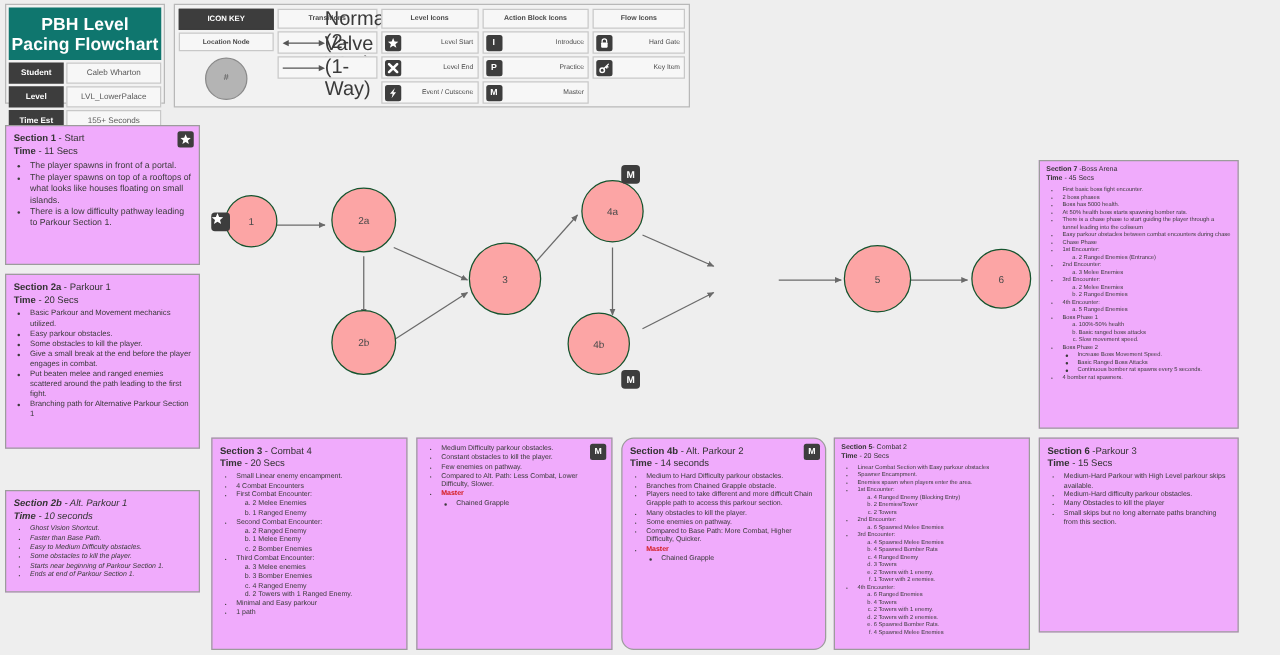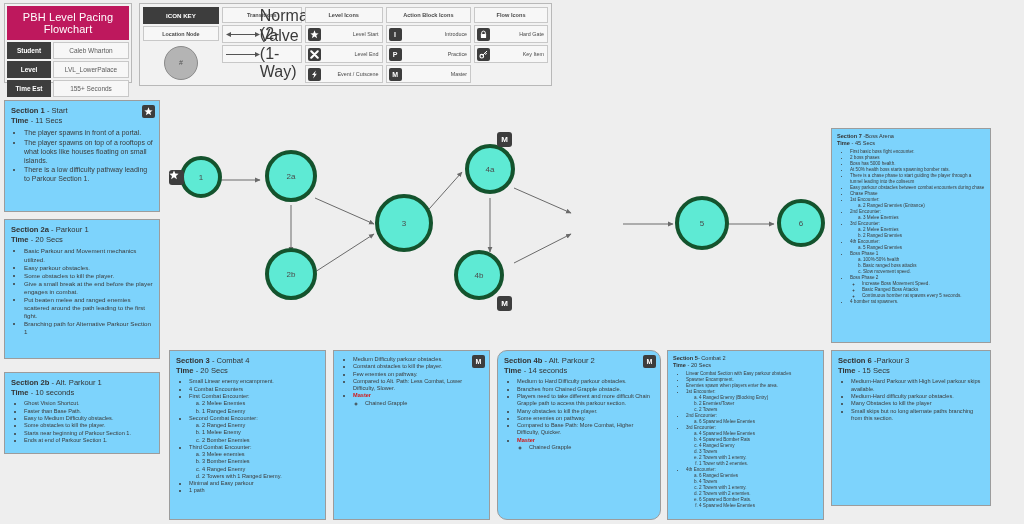--- a/index.html
+++ b/index.html
@@ -11,21 +11,21 @@
     overflow: hidden;
   }
   #root { position: relative; width: 1024px; height: 524px; }
 
   
   .hdr-panel {
     position: absolute; left: 4px; top: 3px; width: 128px; height: 80px;
     background: #f2f2f2; border: 1px solid #b8b8b8; padding: 2px;
   }
   .hdr-title {
-    background: #be185d; color: #ffffff; font-size: 11px; font-weight: normal;
+    background: #0f766e; color: #ffffff; font-size: 14px; font-weight: bold;
     text-align: center; padding: 5px 2px; letter-spacing: .1px;
   }
   .hdr-row { display: flex; margin-top: 2px; }
   .hdr-key {
     background: #3d3d3d; color: #ffffff; font-size: 6.5px; font-weight: bold;
     width: 44px; display: flex; align-items: center; justify-content: center;
     padding: 4px 1px;
   }
   .hdr-val {
     flex: 1; background: #f7f7f7; border: 1px solid #c8c8c8; margin-left: 2px;
@@ -72,21 +72,21 @@
   .arrowcell svg { flex: 0 0 auto; }
   .badge {
     width: 13px; height: 13px; background: #3d3d3d; border-radius: 2px;
     display: inline-flex; align-items: center; justify-content: center;
     color: #fff; font-size: 7px; font-weight: bold; flex: 0 0 auto;
   }
   .badge svg { display:block; }
 
   
   .card {
-    position: absolute; background: #7dd3fc;
+    position: absolute; background: #f0abfc;
     border: 1px solid #9c9c9c; padding: 5px 6px;
     overflow: hidden;
   }
   .card-head { font-size: 7.6px; color: #333; line-height: 1.28; margin-bottom: 3px; }
   .card-head b { font-weight: bold; }
   .card-badge { position: absolute; top: 4px; right: 4px; }
 
   ul.bl { list-style: disc; margin: 0 0 0 13px; padding: 0; }
   ul.bl ul { list-style: circle; margin: 0 0 0 12px; }
   ul.bl ol { list-style: lower-alpha; margin: 0 0 0 13px; }
@@ -97,21 +97,21 @@
   .fs6 li  { font-size: 5.6px; }
   .fs5 li  { font-size: 4.6px; line-height: 1.32; }
   .master { color: #d31717; font-weight: bold; }
   .master-sub { color: #3a3a3a; font-weight: normal; }
 
   
   #flow { position: absolute; left: 160px; top: 120px; width: 670px; height: 215px; }
   #flow svg { position: absolute; left: 0; top: 0; }
   .node {
     position: absolute; border-radius: 50%;
-    background: #5eead4; border: 4px solid #14532d;
+    background: #fca5a5; border: 1px solid #14532d;
     display: flex; align-items: center; justify-content: center;
     font-size: 8px; color: #4a4a4a;
   }
   .nbadge { position: absolute; width: 15px; height: 15px; border-radius: 3px;
     background: #3d3d3d; display:flex; align-items:center; justify-content:center;
     color:#fff; font-size: 8px; font-weight: bold; }
   .nbadge.light { background: #ffffff; }
 </style>
 </head>
 <body>
@@ -327,21 +327,21 @@
     <ul class="bl fs65" id="ul-s2a">
         <li>Basic Parkour and Movement mechanics utilized.</li>
         <li>Easy parkour obstacles.</li>
         <li>Some obstacles to kill the player.</li>
         <li>Give a small break at the end before the player engages in combat.</li>
         <li>Put beaten melee and ranged enemies scattered around the path leading to the first fight.</li>
         <li>Branching path for Alternative Parkour Section 1</li>
       </ul>
   </div>
 
-  <div class="card" style="left:4px; top:372px; width:156px; height:82px;">
+  <div class="card" style="left:4px; top:392px; width:156px; height:82px;font-style:italic;">
     <div class="card-head">
       <b>Section 2b</b><span> - Alt. Parkour 1</span><br>
       <b>Time</b><span> - 10 seconds</span>
     </div>
     <ul class="bl fs6" id="ul-s2b">
         <li>Ghost Vision Shortcut.</li>
         <li>Faster than Base Path.</li>
         <li>Easy to Medium Difficulty obstacles.</li>
         <li>Some obstacles to kill the player.</li>
         <li>Starts near beginning of Parkour Section 1.</li>

